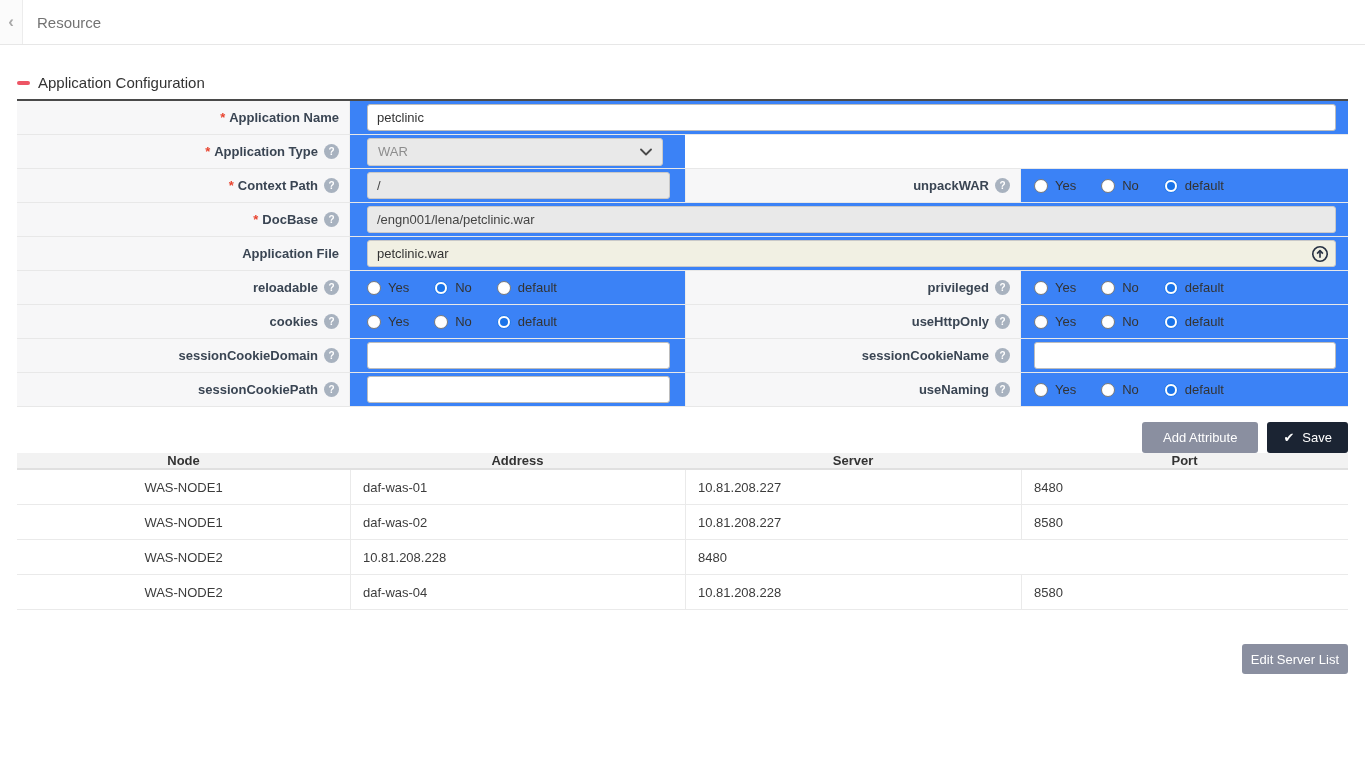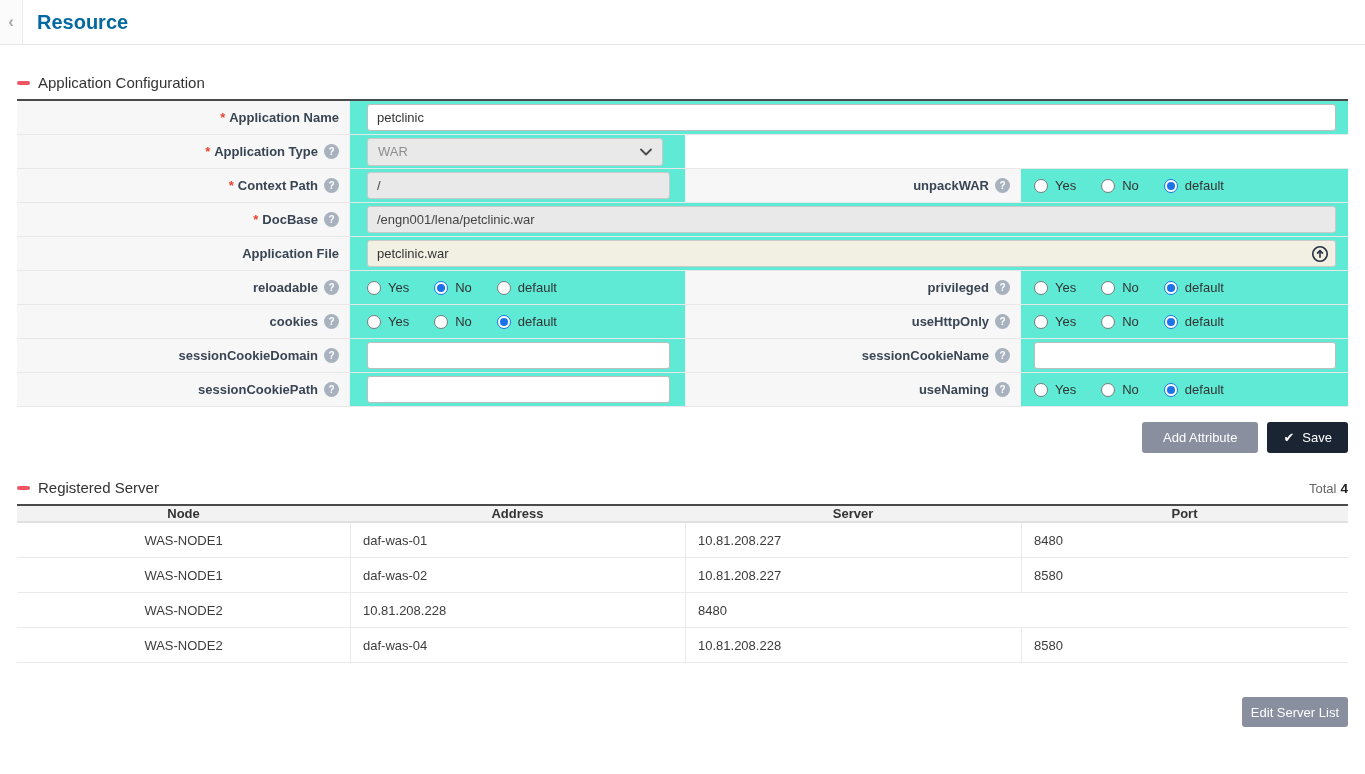--- a/index.html
+++ b/index.html
@@ -4,21 +4,21 @@
 <style>
   * { margin:0; padding:0; box-sizing:border-box; }
   html,body { background:#fff; font-family:"Liberation Sans", sans-serif; color:#333; }
   body { width:1365px; height:774px; overflow:hidden; }
 
   
   .topbar { height:45px; display:flex; align-items:stretch; border-bottom:1px solid #e7e7e7; background:#fff; }
   .back-btn { width:23px; display:flex; align-items:center; justify-content:center;
               background:#fbfbfb; border-right:1px solid #ececec; cursor:pointer; }
   .back-btn .glyph { color:#a9a9a9; font-size:17px; font-weight:bold; line-height:1; margin-top:-2px; }
-  .page-title { display:flex; align-items:center; padding-left:14px; font-size:20px; font-weight:bold; color:#0369a1; }
+  .page-title { display:flex; align-items:center; padding-left:14px; font-size:15px; font-weight:normal; color:#737373; }
 
   .content { padding:0 17px; }
 
   
   .section-head { display:flex; align-items:flex-end; justify-content:space-between;
                   padding-bottom:8px; border-bottom:2px solid #4a4a4a; }
   .section-title { display:flex; align-items:center; font-size:15px; color:#333; }
   .section-dash { display:inline-block; width:13px; height:4px; border-radius:2px; background:#ed5565; margin-right:8px; }
   .sec1 { margin-top:29px; }
   .sec2 { margin-top:26px; }
@@ -27,21 +27,21 @@
 
   
   .form-row { display:grid; grid-template-columns:333px 335px 336px 1fr; height:34px; border-bottom:1px solid #e8e8e8; }
   .lbl { background:#f7f7f8; display:flex; align-items:center; justify-content:flex-end;
          padding-right:10px; font-size:13px; font-weight:bold; color:#3a4553; border-right:1px solid #efefef; }
   .lbl.second { border-left:1px solid #ededed; }
   .req { color:#e8432e; margin-right:4px; font-weight:bold; }
   .help { width:15px; height:15px; min-width:15px; border-radius:50%; background:#a8b2bf; color:#fff;
           font-size:10px; font-weight:bold; display:inline-flex; align-items:center; justify-content:center;
           margin-left:6px; cursor:pointer; }
-  .fld { display:flex; align-items:center; padding-left:17px; background:#5eead4; }
+  .fld { display:flex; align-items:center; padding-left:17px; background:#3b82f6; }
   .fld.rightcol { padding-left:13px; }
   .fld.spanall { grid-column:2 / 5; }
 
   input.txt { height:27px; border:1px solid #bdbdbd; border-radius:3px; padding:0 9px; font-size:13px;
               color:#333; background:#fff; font-family:"Liberation Sans", sans-serif; outline:none; }
   .w-half { width:303px; }
   .w-half-r { width:302px; }
   .w-full { width:969px; }
   input.disabled { background:#e9e9e9; border-color:#c9c9c9; color:#444; }
   .file-wrap { position:relative; width:969px; }
@@ -323,29 +323,20 @@
   </div>
 
   <div class="btn-bar">
     <button class="btn btn-gray">Add Attribute</button>
     <button class="btn btn-dark">
       <span class="chk">✔</span>
       <span>Save</span>
     </button>
   </div>
 
-  <div class="section-head sec2">
-    <span class="section-title">
-      <span class="section-dash"></span>
-      <span>Registered Server</span>
-    </span>
-    <span class="total">
-      <span>Total</span><b>4</b>
-    </span>
-  </div>
 
   <div class="tbl">
     <div class="t-row t-head">
       <div class="t-cell">Node</div>
       <div class="t-cell">Address</div>
       <div class="t-cell">Server</div>
       <div class="t-cell">Port</div>
     </div>
     <div class="t-body">
       <div class="t-row">

